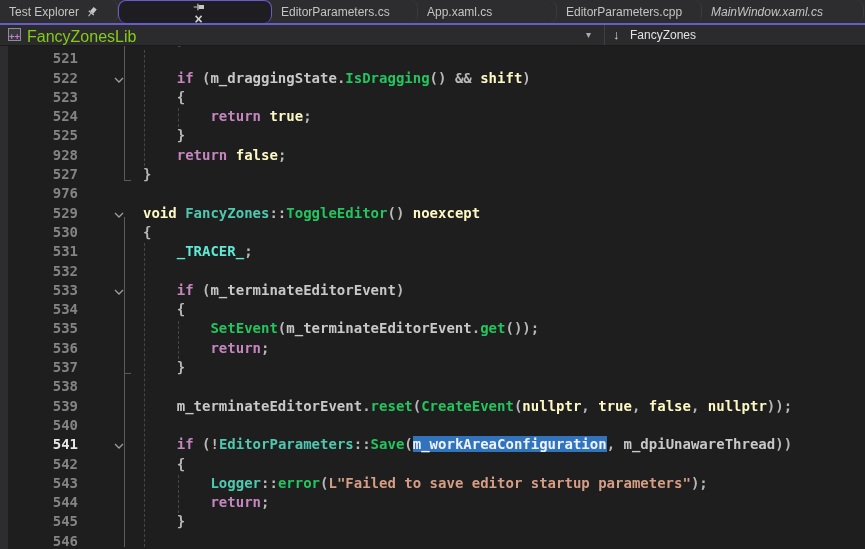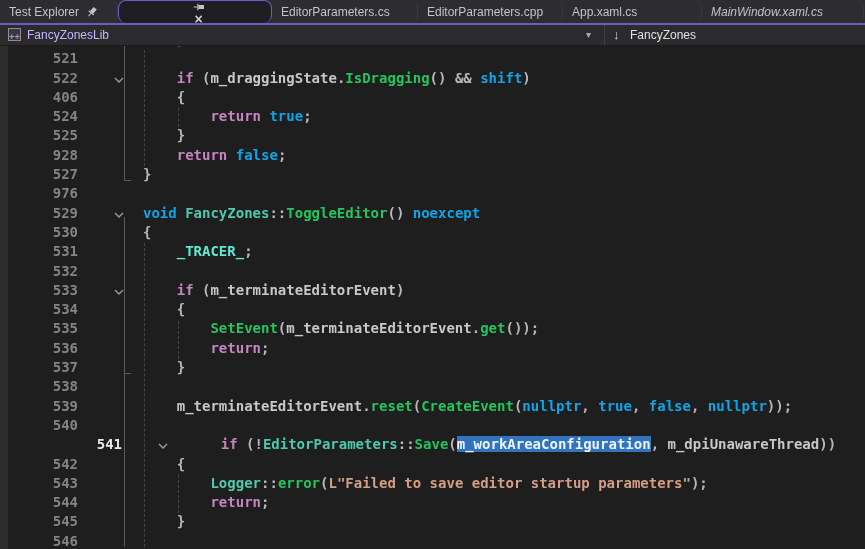--- a/index.html
+++ b/index.html
@@ -19,39 +19,39 @@
   .tab .ticon{margin-left:7px;display:inline-flex;align-items:center;}
   .tab .close{margin-left:7px;font-size:14px;line-height:12px;color:#D0D0D0;}
 
   
   #navbar{position:absolute;left:0;top:25px;width:865px;height:21px;
           background:#2B2B2E;border-bottom:1px solid #1A1A1C;box-sizing:border-box;}
   #proj-icon{position:absolute;left:8px;top:3px;width:13px;height:13px;
              border:1px solid #8E8E92;box-sizing:border-box;background:#3A3A3E;
              color:#C77BD9;font:bold 9px "DejaVu Sans Mono",monospace;
              line-height:5px;text-align:center;overflow:hidden;}
-  #proj-label{position:absolute;left:27px;top:3px;font-size:12px;color:#c4b5fd;}
+  #proj-label{position:absolute;left:27px;top:3px;font-size:16px;color:#84cc16;}
   #proj-dd{position:absolute;left:586px;top:4px;font-size:10px;color:#ABABAB;}
   #nav-sep{position:absolute;left:604px;top:0;width:1px;height:20px;background:#3F3F46;}
   #member-arrow{position:absolute;left:613px;top:2px;font-size:13px;color:#D8D8D8;font-weight:bold;}
   #member-label{position:absolute;left:630px;top:3px;font-size:12px;color:#E2E2E2;}
 
   
   #editor{position:absolute;left:0;top:46px;width:865px;height:503px;
           background:#1E1E1E;overflow:hidden;}
   #left-strip{position:absolute;left:0;top:0;width:8px;height:503px;background:#2D2D30;}
   #lines{position:absolute;left:8px;top:-15px;right:0;}
   .row{display:flex;height:19.3px;line-height:19.3px;
        font:bold 14px "DejaVu Sans Mono",monospace;white-space:pre;}
   .ln{width:70px;flex:none;text-align:right;color:#848484;}
-  .ln.cur{color:#E8E8E8;padding-left:44px;}
+  .ln.cur{color:#E8E8E8;}
   .fold{width:65px;flex:none;position:relative;}
   .fold svg{position:absolute;left:36px;top:7px;}
   .code{flex:1;}
-  .tk-ctrl{color:#C586C0}.tk-kw{color:#0ea5e9}.tk-typ{color:#4EC9B0}
+  .tk-ctrl{color:#C586C0}.tk-kw{color:#fef9c3}.tk-typ{color:#4EC9B0}
   .tk-fn{color:#22c55e}.tk-id{color:#C8C8C8}.tk-pn{color:#B8B8B8}
   .tk-mac{color:#5eead4}.tk-str{color:#D69D85}
   .tk-sel{color:#EDF3FA;background:#3273BE;}
   .tk-blur{color:#5E5E5E;filter:blur(2px);}
   .guide{position:absolute;width:0;border-left:1px dashed #464646;}
   .fline{position:absolute;width:1px;background:#5A5A5A;}
   .ftick{position:absolute;height:1px;background:#5A5A5A;}
 </style>
 </head>
 <body>
@@ -79,25 +79,25 @@
               <rect x="2.7" y="6.5" width="6.6" height="1.2" fill="#C5C5C5"></rect>
               <rect x="5.5" y="7.7" width="1" height="3.6" fill="#C5C5C5"></rect>
             </g>
           </svg>
         </span>
         <span class="ticon close">×</span>
       </div>
       <div class="tab" style="width: 146px;">
         <span class="lbl">EditorParameters.cs</span>
       </div>
+      <div class="tab" style="width: 139px;">
+        <span class="lbl">App.xaml.cs</span>
+      </div>
       <div class="tab" style="width: 145px;">
         <span class="lbl">EditorParameters.cpp</span>
-      </div>
-      <div class="tab" style="width: 139px;">
-        <span class="lbl">App.xaml.cs</span>
       </div>
       <div class="tab" style="width: 162px; font-style: italic;">
         <span class="lbl">MainWindow.xaml.cs</span>
       </div>
     </div>
 
   <div id="navbar">
     <span id="proj-icon"><br><span>++</span></span>
     <span id="proj-label">FancyZonesLib</span>
     <span id="proj-dd">▾</span>
@@ -107,21 +107,21 @@
   </div>
 
   <div id="editor">
     <div id="left-strip"></div>
     <div id="lines">
         <div class="row"><span class="ln">520</span><span class="fold"></span><span class="code"><span class="tk-pn">    } </span><span class="tk-blur">————— ————————————   ————————————</span></span></div>
         <div class="row"><span class="ln">521</span><span class="fold"></span><span class="code"></span></div>
         <div class="row"><span class="ln">522</span><span class="fold"><svg width="10" height="6">
               <polyline points="1,1 5,5 9,1" fill="none" stroke="#9E9E9E" stroke-width="1.3"></polyline>
             </svg></span><span class="code"><span class="tk-ctrl">    if</span><span class="tk-pn"> (</span><span class="tk-id">m_draggingState</span><span class="tk-pn">.</span><span class="tk-fn">IsDragging</span><span class="tk-pn">() &amp;&amp; </span><span class="tk-kw">shift</span><span class="tk-pn">)</span></span></div>
-        <div class="row"><span class="ln">406</span><span class="fold"></span><span class="code"><span class="tk-pn">    {</span></span></div>
+        <div class="row"><span class="ln">523</span><span class="fold"></span><span class="code"><span class="tk-pn">    {</span></span></div>
         <div class="row"><span class="ln">524</span><span class="fold"></span><span class="code"><span class="tk-ctrl">        return</span><span class="tk-kw"> true</span><span class="tk-pn">;</span></span></div>
         <div class="row"><span class="ln">525</span><span class="fold"></span><span class="code"><span class="tk-pn">    }</span></span></div>
         <div class="row"><span class="ln">928</span><span class="fold"></span><span class="code"><span class="tk-ctrl">    return</span><span class="tk-kw"> false</span><span class="tk-pn">;</span></span></div>
         <div class="row"><span class="ln">527</span><span class="fold"></span><span class="code"><span class="tk-pn">}</span></span></div>
         <div class="row"><span class="ln">976</span><span class="fold"></span><span class="code"></span></div>
         <div class="row"><span class="ln">529</span><span class="fold"><svg width="10" height="6">
               <polyline points="1,1 5,5 9,1" fill="none" stroke="#9E9E9E" stroke-width="1.3"></polyline>
             </svg></span><span class="code"><span class="tk-kw">void</span><span class="tk-typ"> FancyZones</span><span class="tk-pn">::</span><span class="tk-fn">ToggleEditor</span><span class="tk-pn">() </span><span class="tk-kw">noexcept</span></span></div>
         <div class="row"><span class="ln">530</span><span class="fold"></span><span class="code"><span class="tk-pn">{</span></span></div>
         <div class="row"><span class="ln">531</span><span class="fold"></span><span class="code"><span class="tk-mac">    _TRACER_</span><span class="tk-pn">;</span></span></div>

